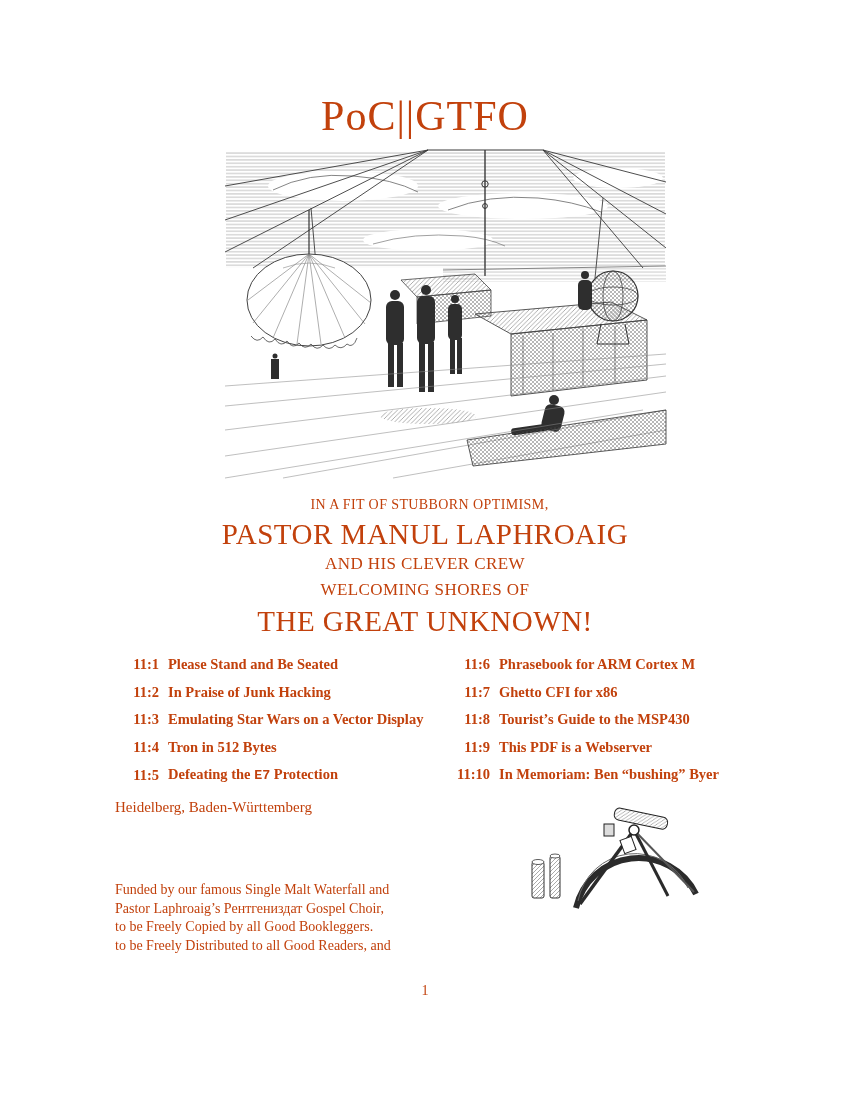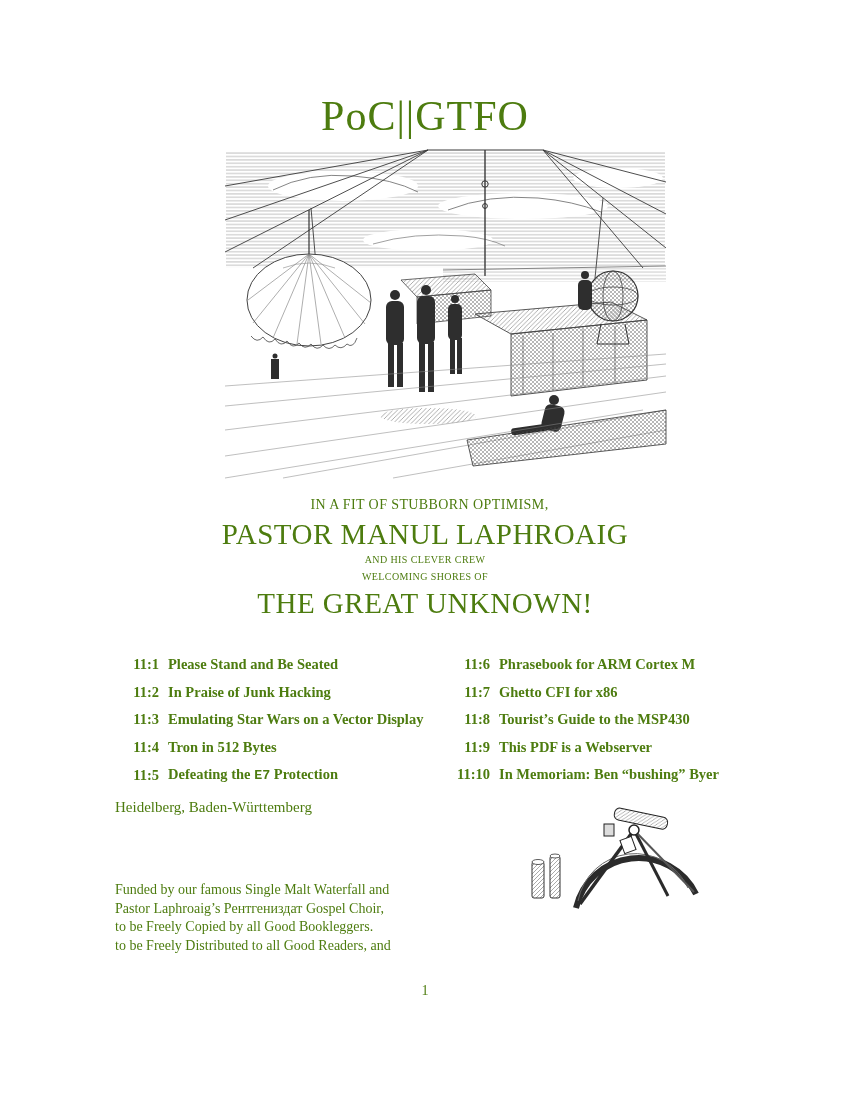--- a/index.html
+++ b/index.html
@@ -1,29 +1,29 @@
 <!DOCTYPE html>
 <html><head>
 <meta charset="utf-8">
 <style>
   * { margin:0; padding:0; box-sizing:border-box; }
   html,body { background:#ffffff; }
   .page {
     position:relative; width:814px; height:1100px; margin:0 auto;
-    background:#ffffff; color:#4d7c0f;
+    background:#ffffff; color:#c2410c;
     font-family:"Liberation Serif", serif; overflow:hidden;
   }
   .journal-title {
     position:absolute; top:92px; left:0; width:100%;
     text-align:center; font-size:42px; font-weight:400; letter-spacing:1px;
   }
   .cover-illustration { position:absolute; left:205px; top:148px; width:445px; height:332px; }
   .masthead { position:absolute; top:497px; left:0; width:100%; text-align:center; }
   .m-small { font-size:14px; letter-spacing:0.4px; margin-bottom:6px;padding-left:9px; }
-  .m-tiny  { font-size:10px; letter-spacing:0.4px; margin-bottom:6px; }
+  .m-tiny  { font-size:17px; letter-spacing:0.4px; margin-bottom:6px; }
   .m-big   { font-size:29px; line-height:1.05; margin-bottom:5px; letter-spacing:0.5px; }
   .toc-col { position:absolute; top:657px; }
   .toc-col.left  { left:93px; }
   .toc-col.right { left:424px; }
   .toc-row { display:flex; align-items:flex-end; font-size:14.5px; margin-bottom:12.6px; line-height:15px;font-weight:bold; }
   .toc-num { width:48px; text-align:right; flex:none; }
   .toc-title { margin-left:9px; white-space:nowrap; }
   .mono { font-family:"Liberation Mono", monospace; font-size:0.92em; }
   .location-line { position:absolute; left:97px; top:799px; font-size:15px; }
   .funding-block { position:absolute; left:97px; top:881px; font-size:14px; line-height:18.6px; }

